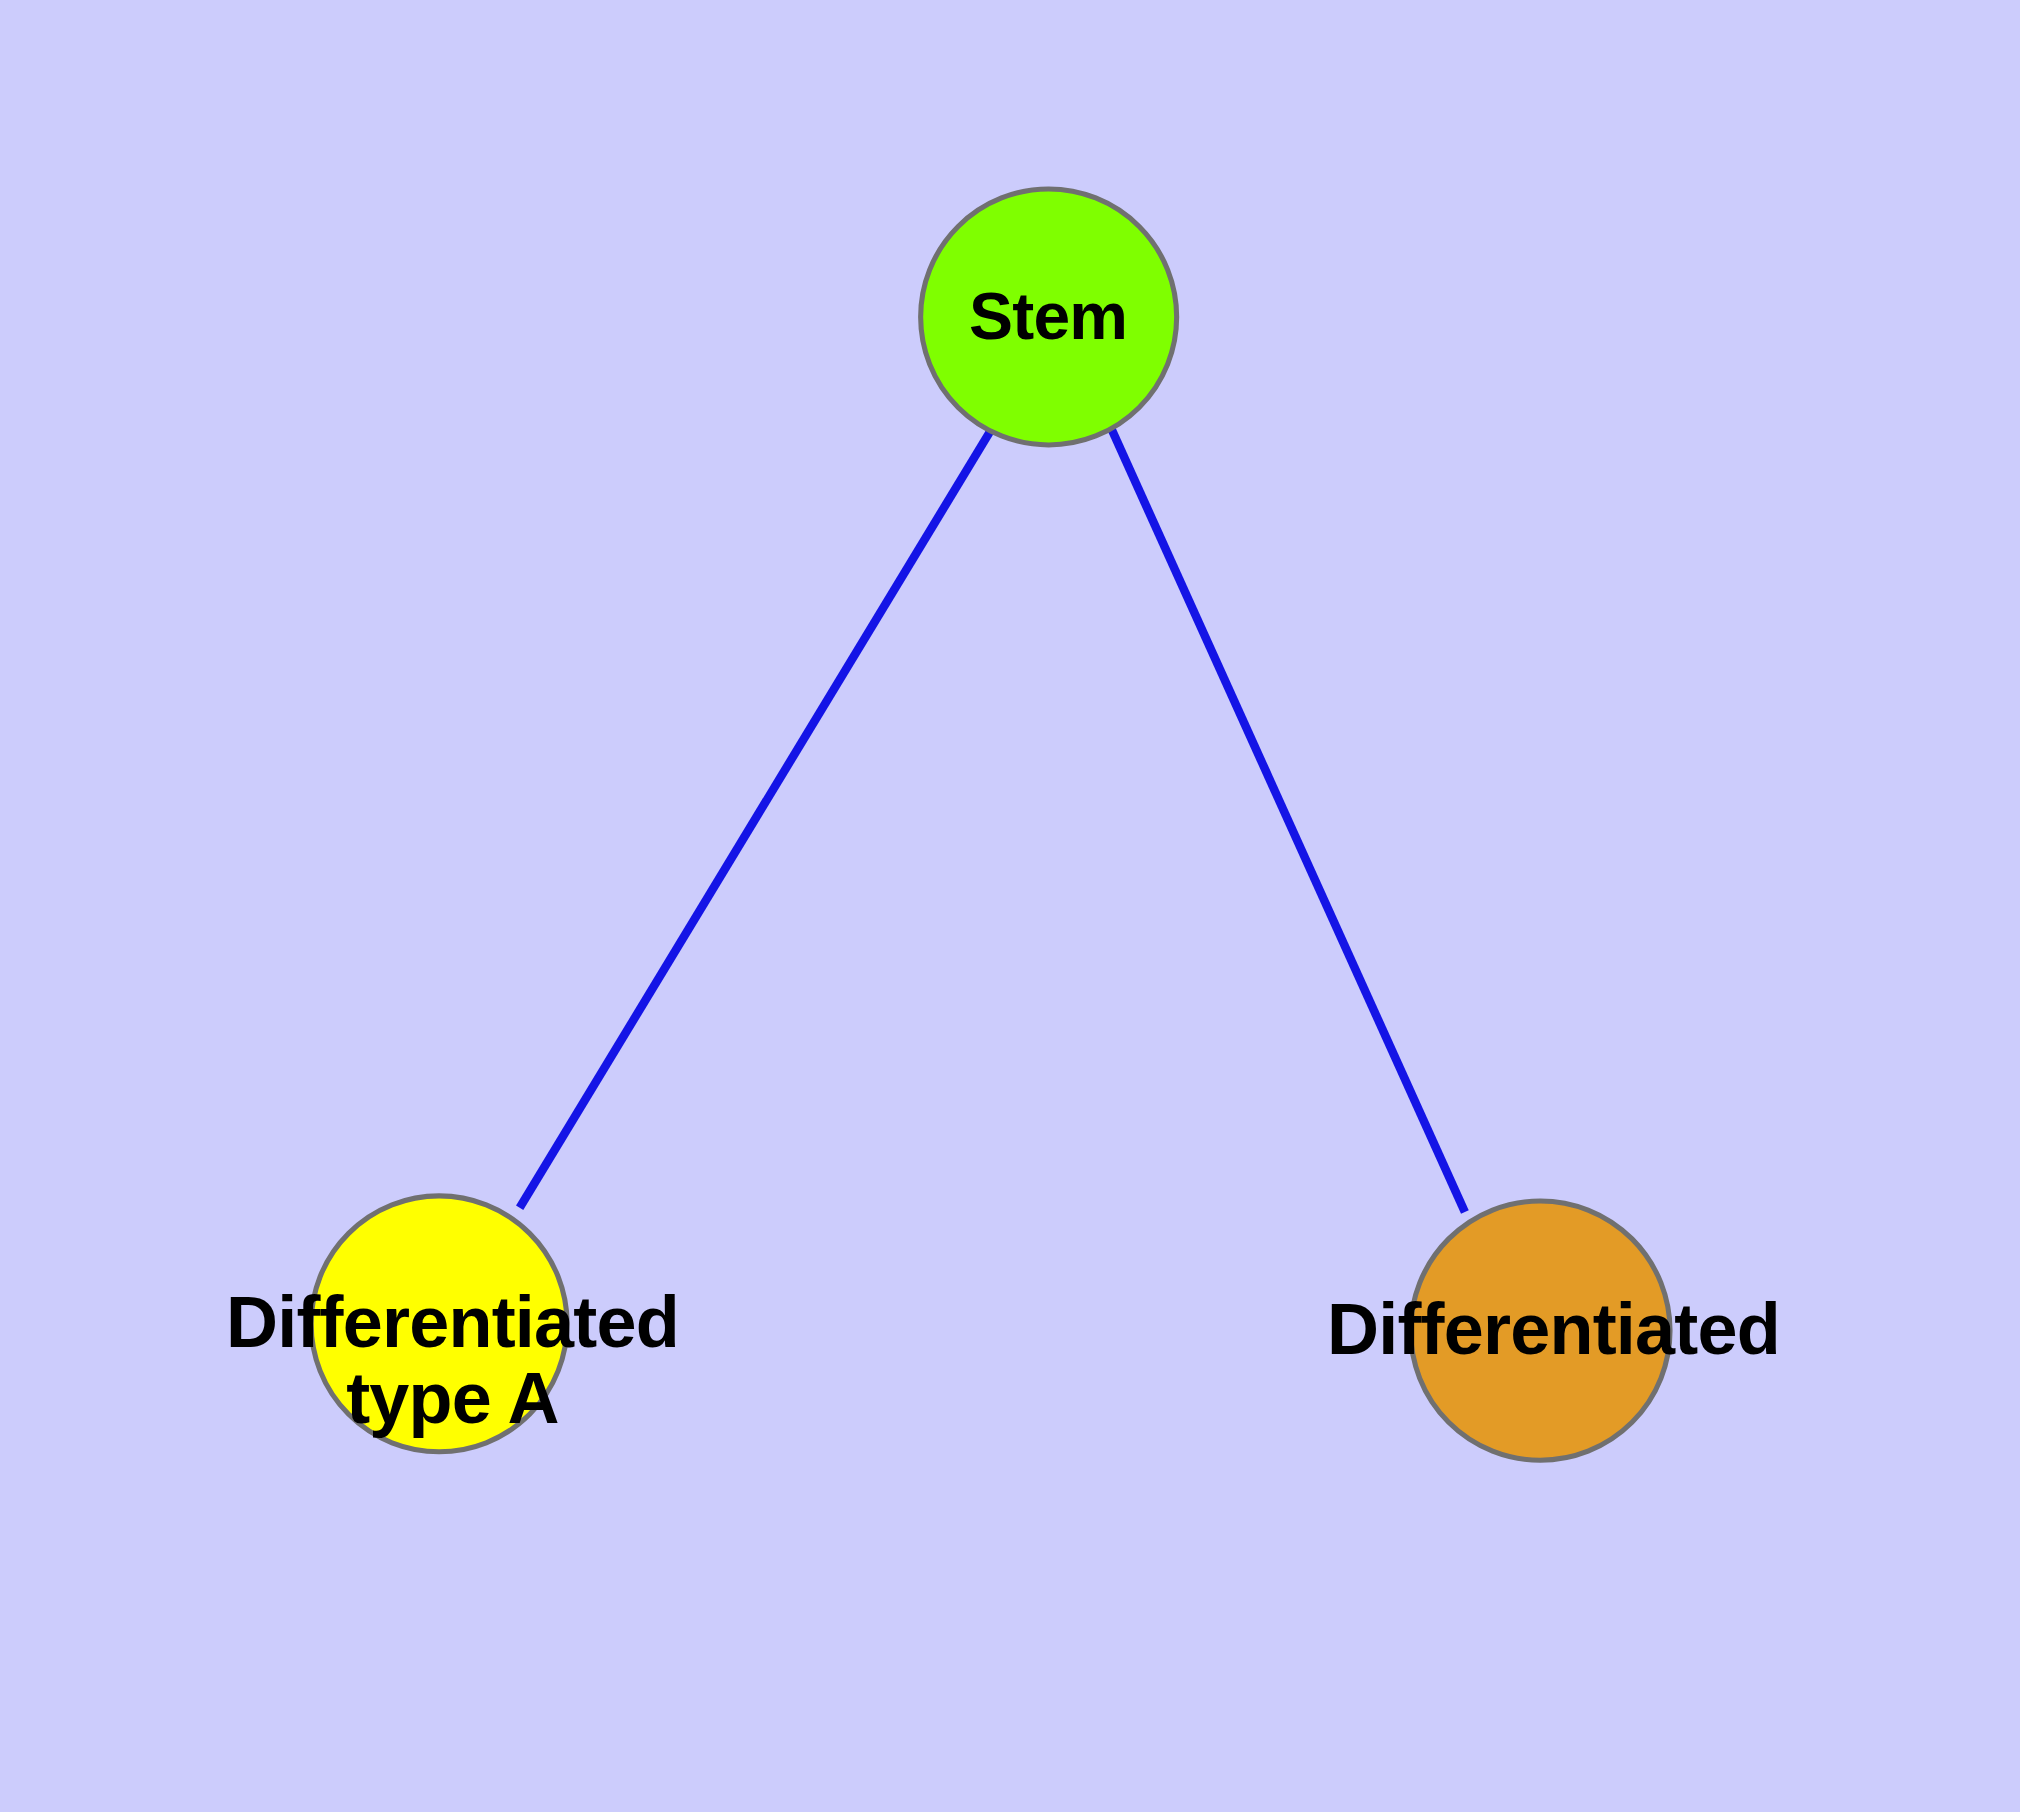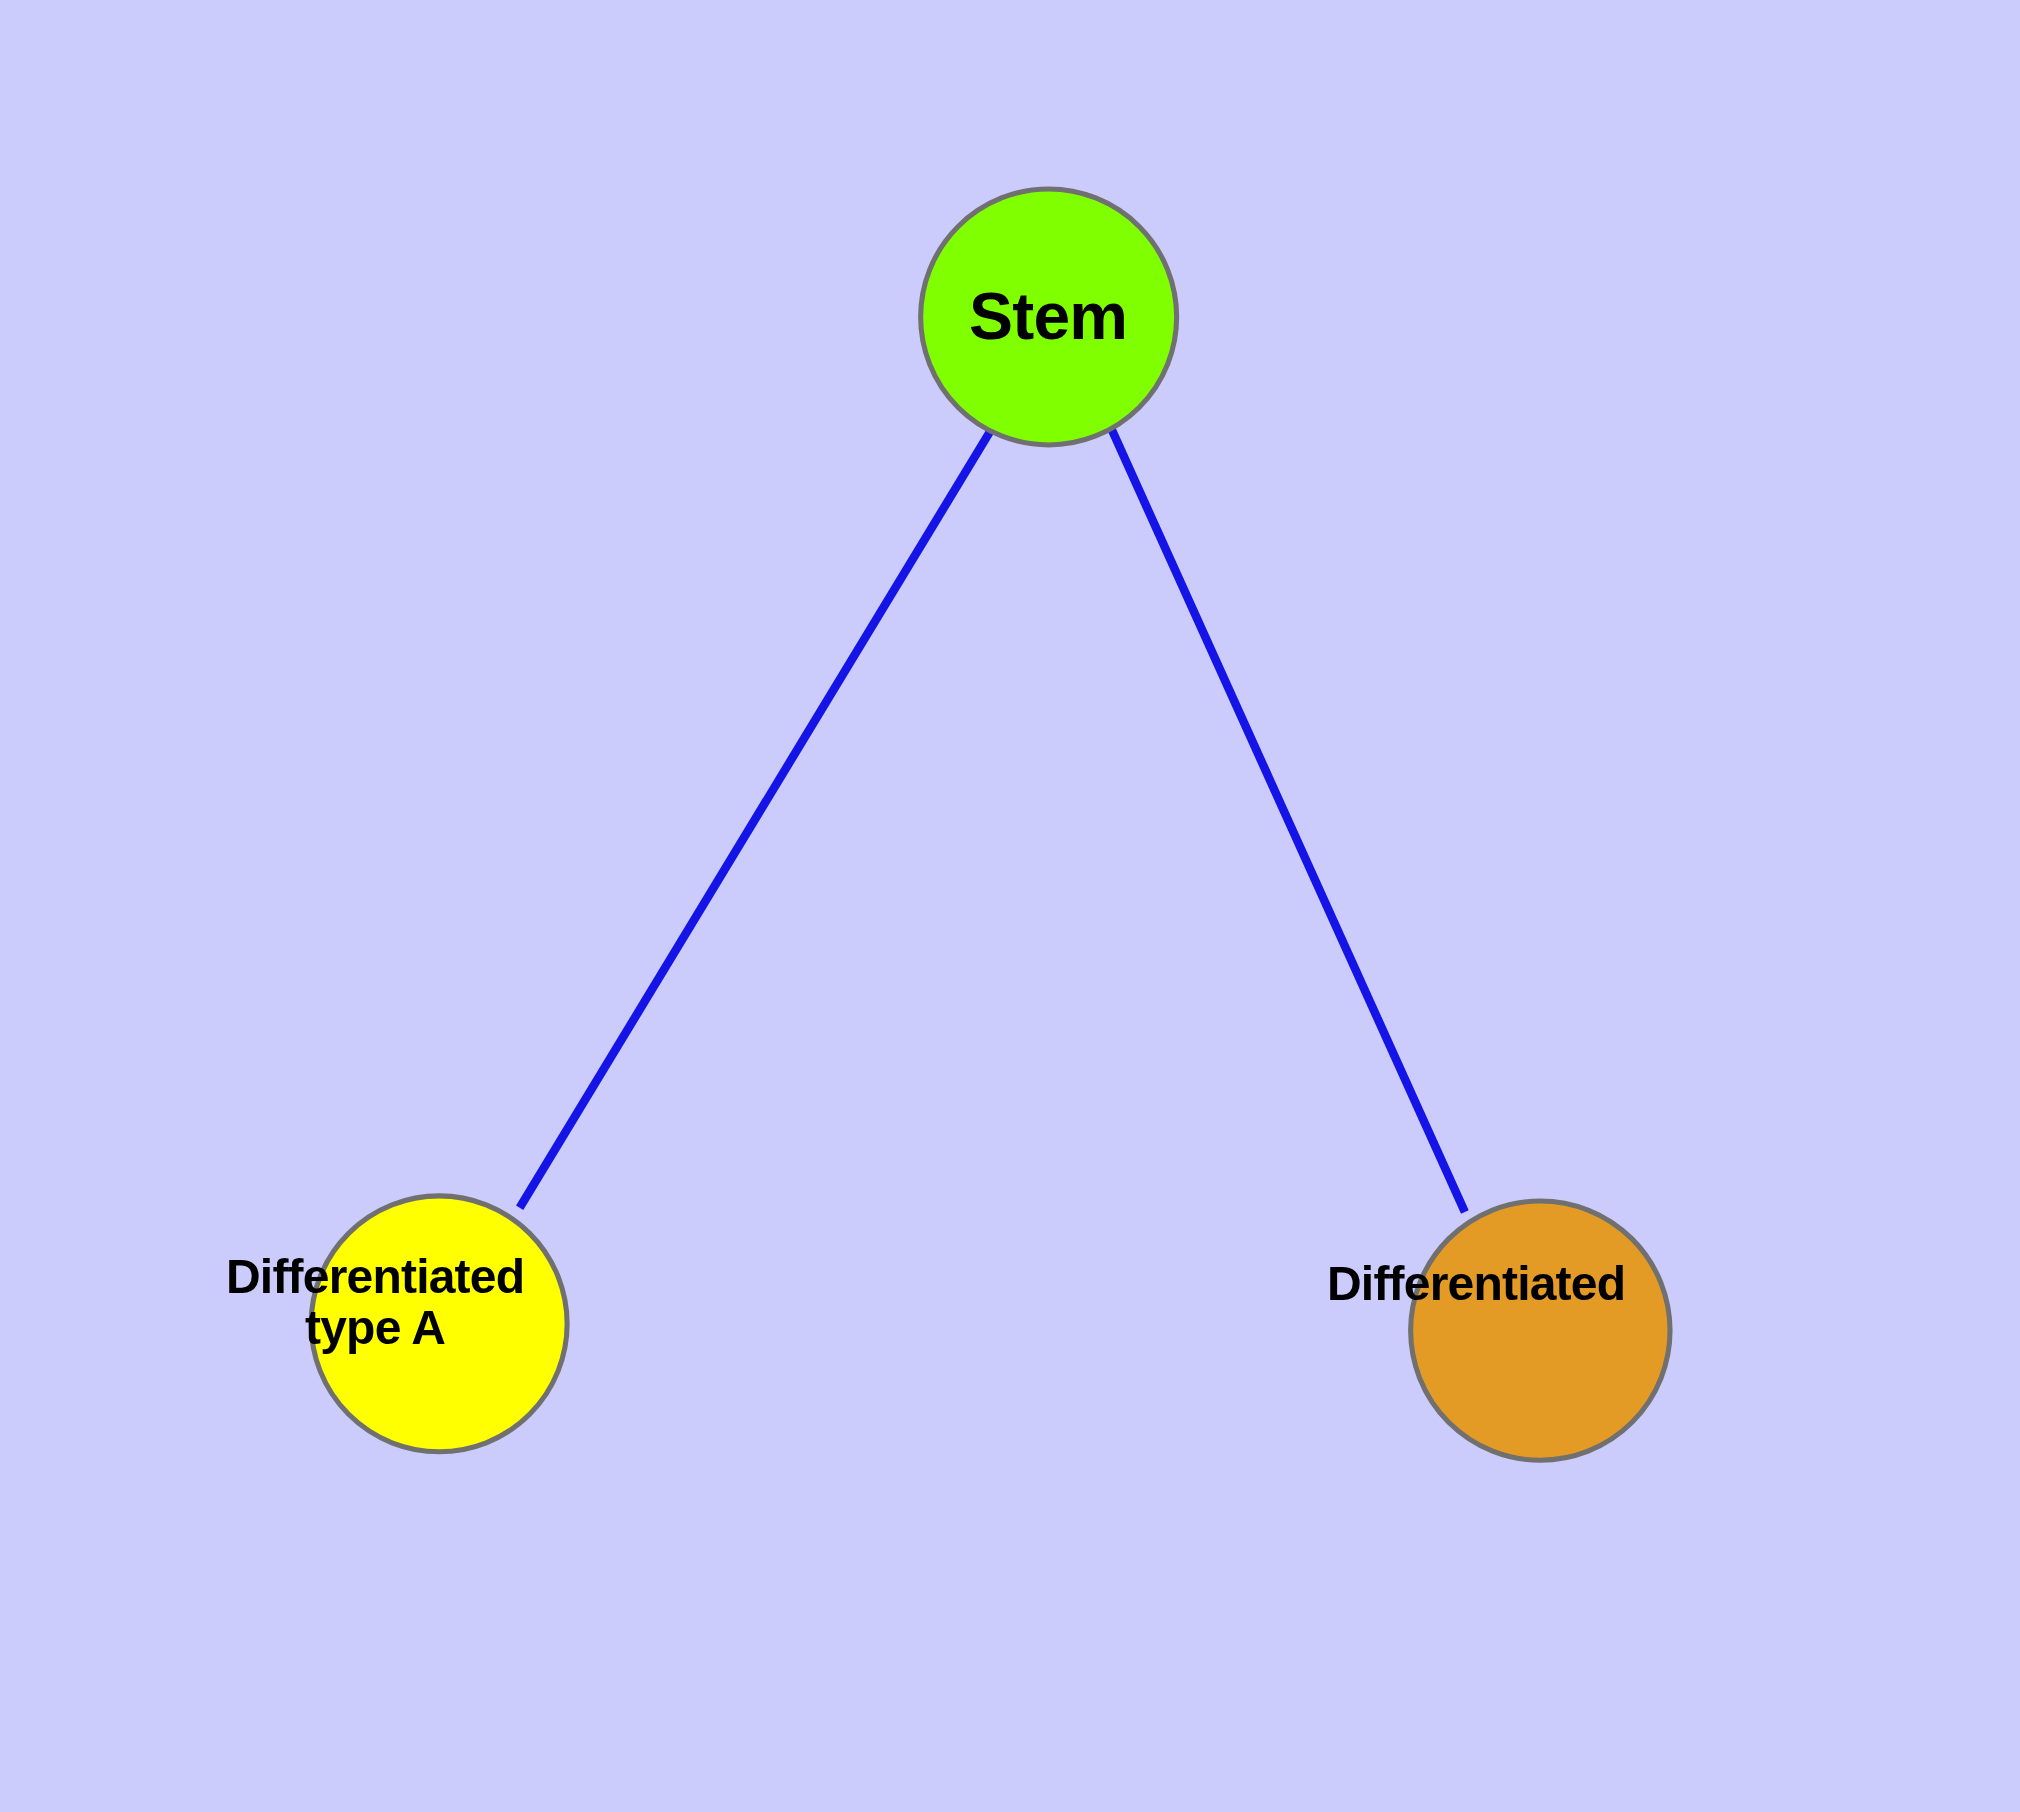--- a/index.html
+++ b/index.html
@@ -33,21 +33,22 @@
     color: #000000;
     white-space: nowrap;
     line-height: 1.06;
     letter-spacing: -0.8px;
     pointer-events: none;
   }
   .node-label.single {
     font-size: 66px;
   }
   .node-label.double {
-    font-size: 48px;
+    font-size: 72px;
+    margin-top: 32px;
   }
   .label-line {
     display: block;
   }
 </style>
 </head>
 <body>
 
 <div id="canvas">
 

